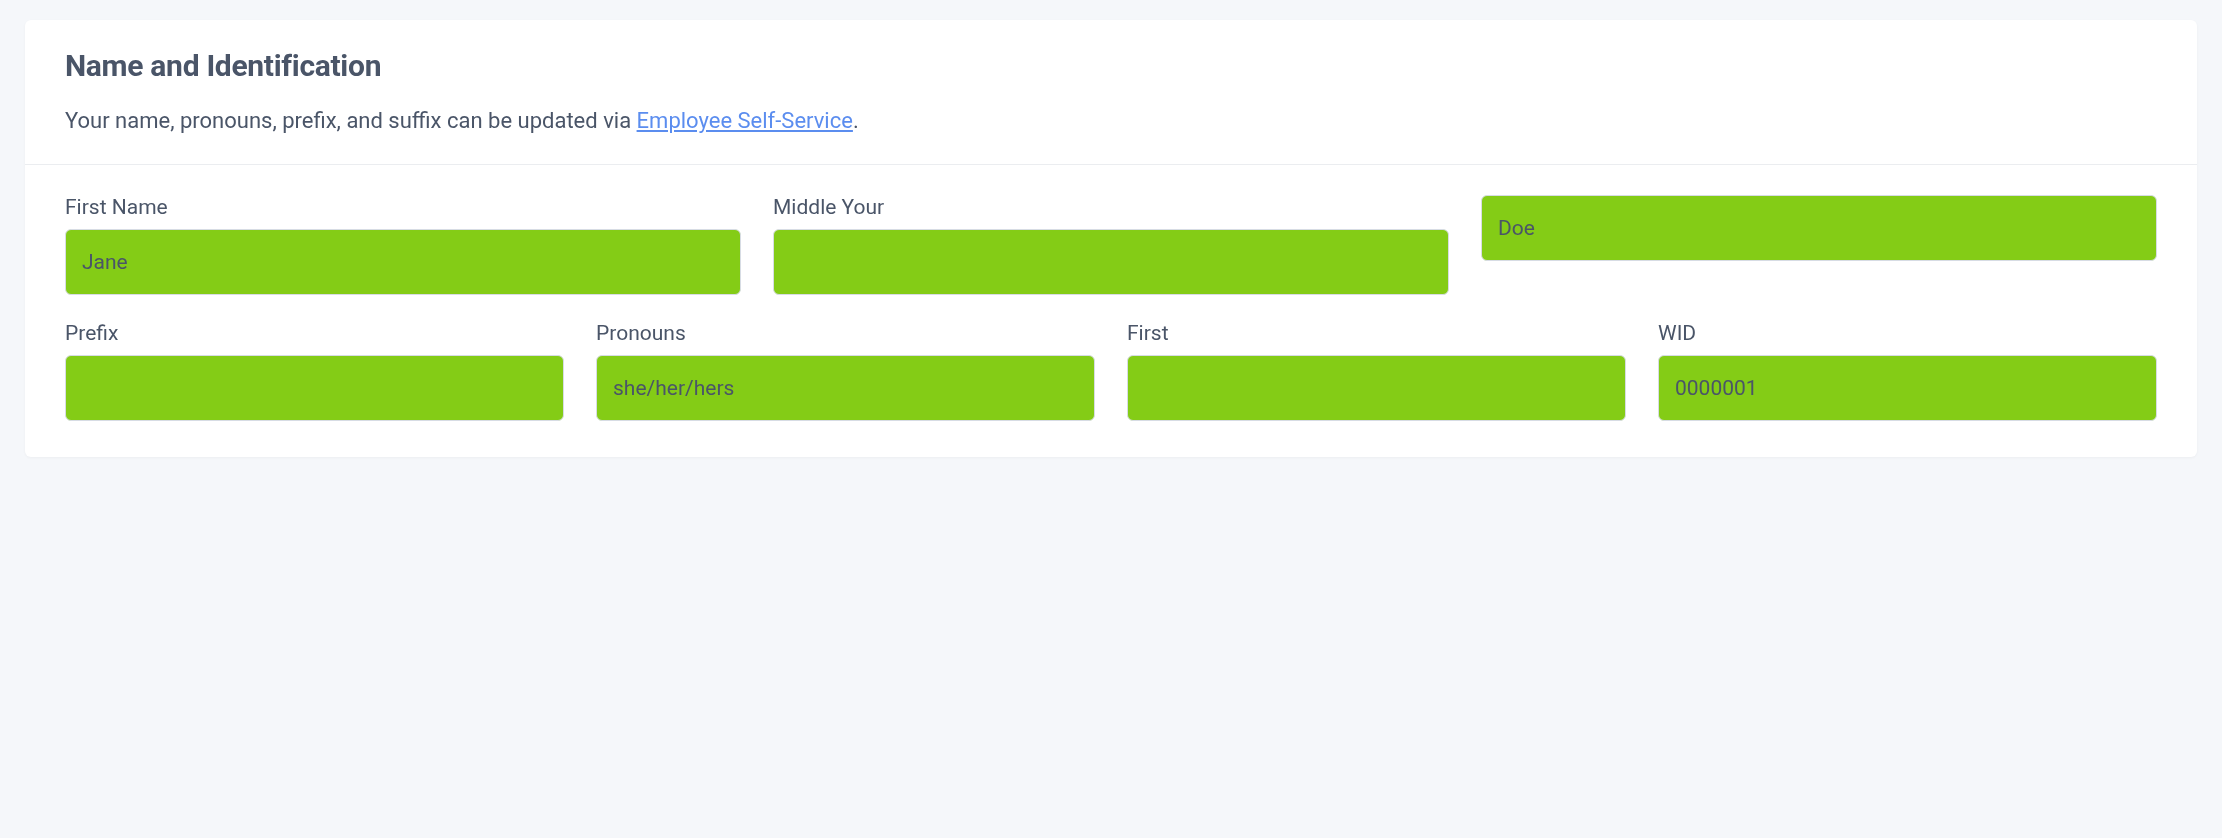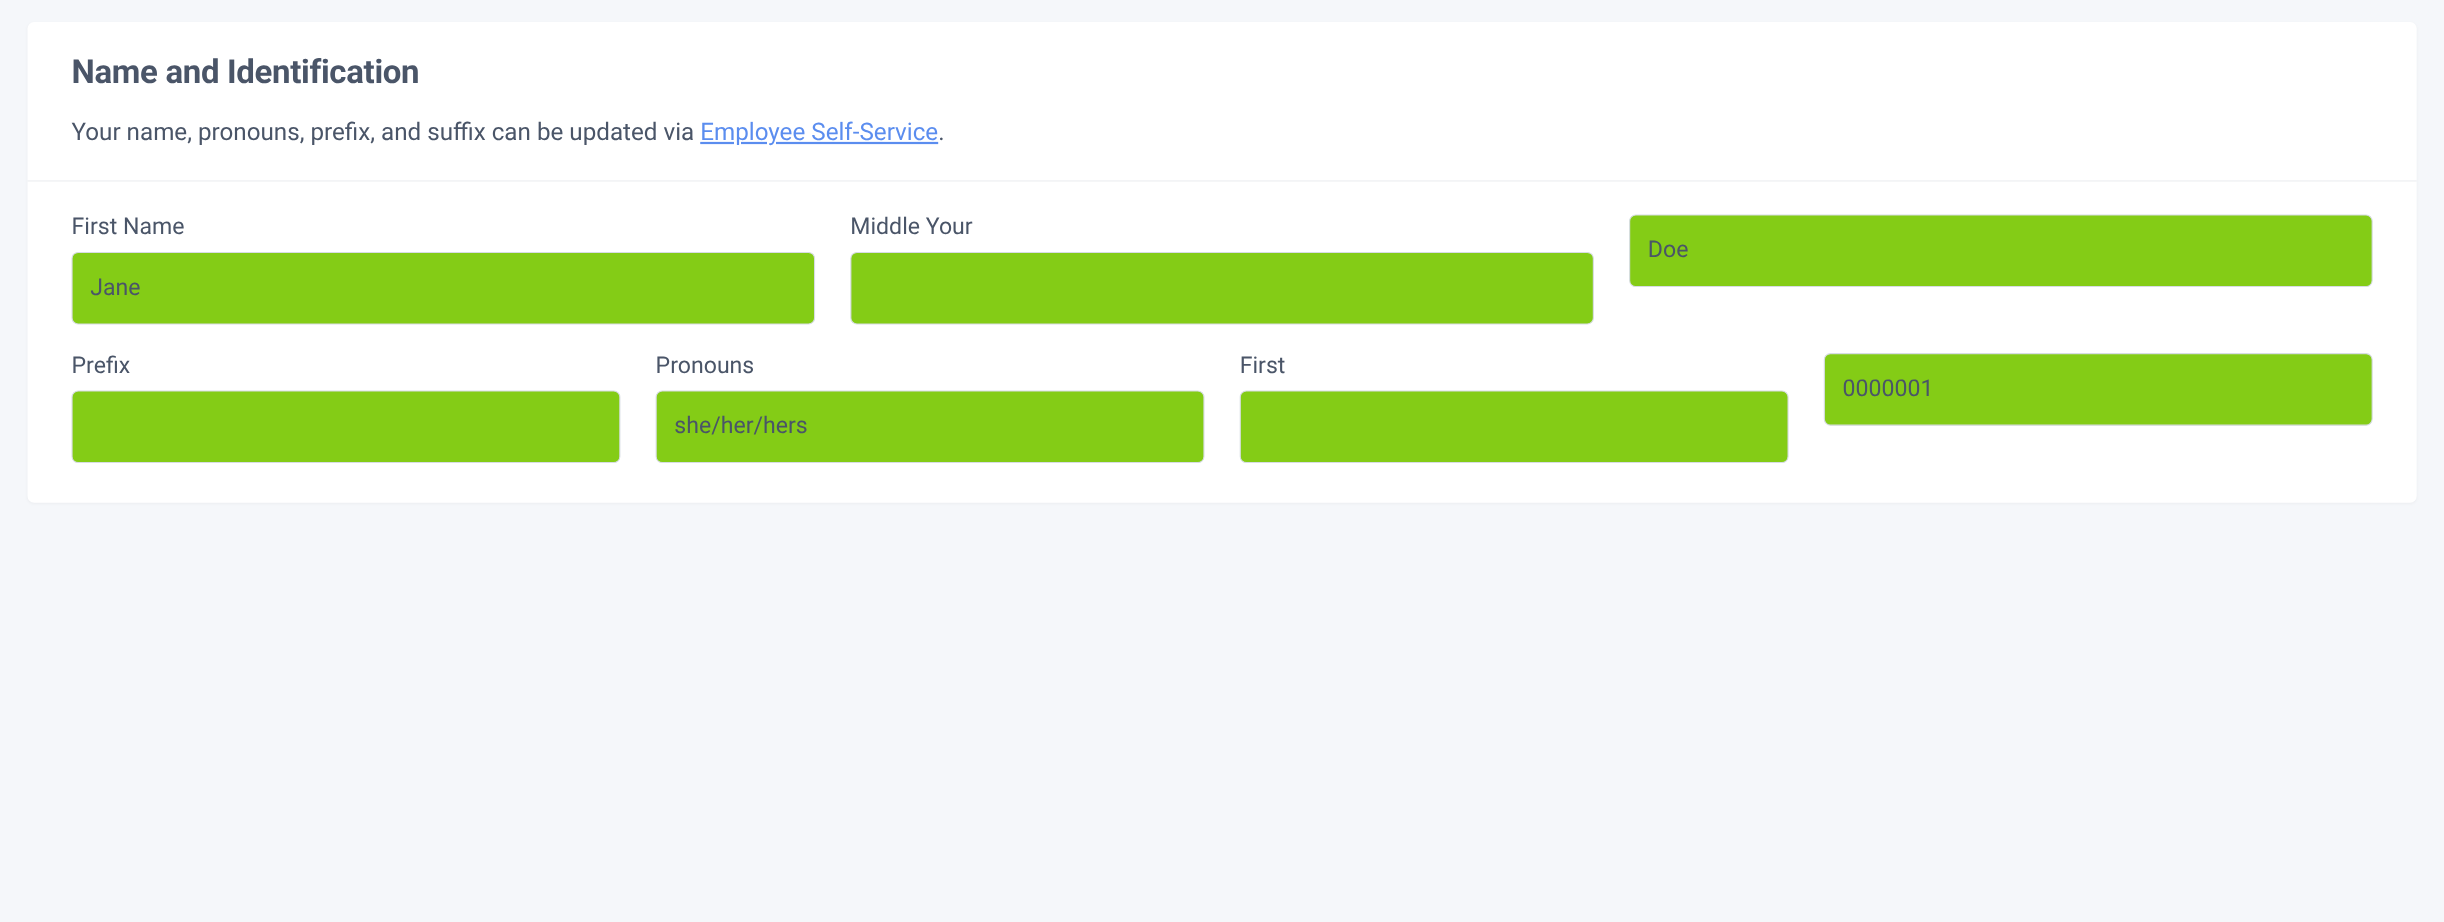--- a/index.html
+++ b/index.html
@@ -110,17 +110,18 @@
       </div>
       <div class="field">
         <label class="field-label">Pronouns</label>
         <input type="text" class="field-input" readonly="" value="she/her/hers" style="">
       </div>
       <div class="field">
         <label class="field-label">First</label>
         <input type="text" class="field-input" readonly="" value="" style="">
       </div>
       <div class="field">
+        <label class="field-label">WID</label>
         <input type="text" class="field-input" readonly="" value="0000001" style="">
       </div>
     </div>
   </div>
 </div>
 
 </body></html>

